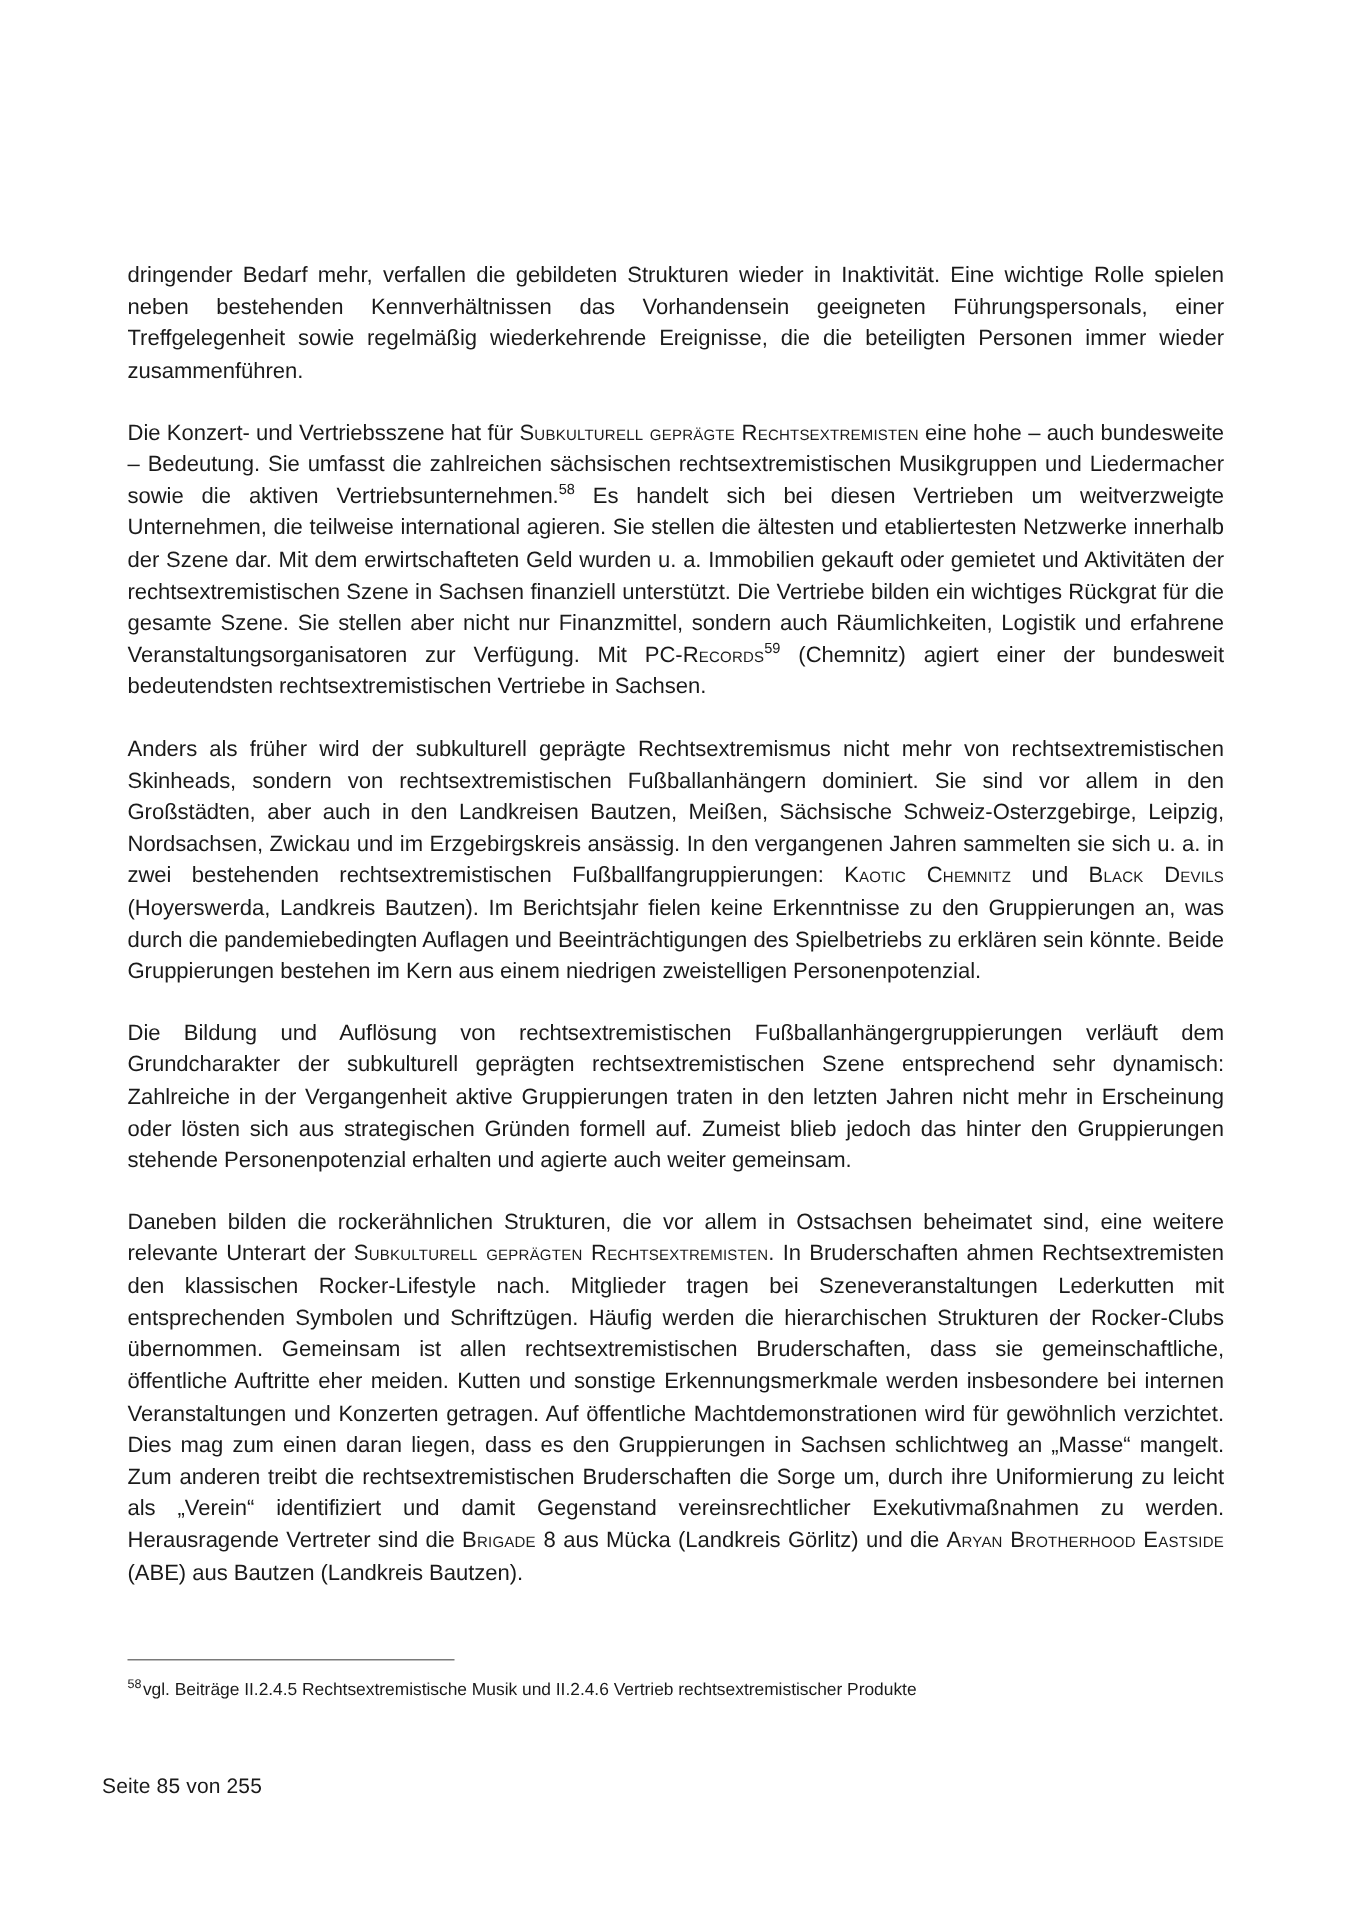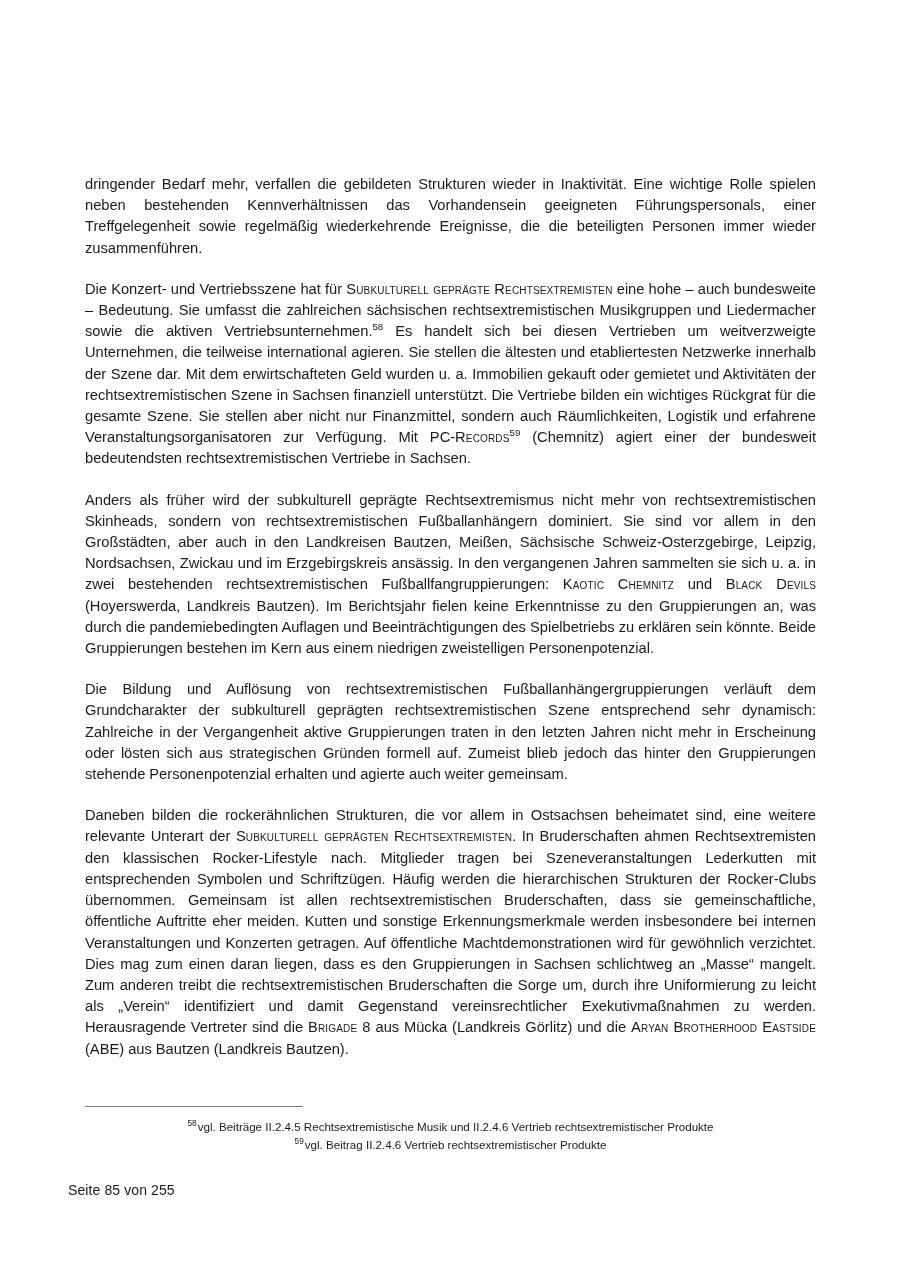--- a/index.html
+++ b/index.html
@@ -59,21 +59,21 @@
   .fn-rule {
     width: 218px;
     height: 1px;
     background: #7a7a7a;
     margin: 0 0 11px 0;
   }
   .fn {
     font-size: 11.6px;
     line-height: 18px;
     margin: 0;
-    text-align: center;
+    text-align: left;
     letter-spacing: -0.01px;
   }
   .fn sup {
     font-size: 0.72em;
     margin-right: 1px;
   }
   .page-footer {
     position: absolute;
     left: 68px;
     top: 1180px;
@@ -99,16 +99,15 @@
 
     <p class="para"><span>Daneben bilden die rockerähnlichen Strukturen, die vor allem in Ostsachsen beheimatet sind, eine weitere relevante Unterart der </span><span class="sc">Subkulturell geprägten Rechtsextremisten</span><span>. In Bruderschaften ahmen Rechtsextremisten den klassischen Rocker-Lifestyle nach. Mitglieder tragen bei Szeneveranstaltungen Lederkutten mit entsprechenden Symbolen und Schriftzügen. Häufig werden die hierarchischen Strukturen der Rocker-Clubs übernommen. Gemeinsam ist allen rechtsextremistischen Bruderschaften, dass sie gemeinschaftliche, öffentliche Auftritte eher meiden. Kutten und sonstige Erkennungsmerkmale werden insbesondere bei internen Veranstaltungen und Konzerten getragen. Auf öffentliche Machtdemonstrationen wird für gewöhnlich verzichtet. Dies mag zum einen daran liegen, dass es den Gruppierungen in Sachsen schlichtweg an „Masse“ mangelt. Zum anderen treibt die rechtsextremistischen Bruderschaften die Sorge um, durch ihre Uniformierung zu leicht als „Verein“ identifiziert und damit Gegenstand vereinsrechtlicher Exekutivmaßnahmen zu werden. Herausragende Vertreter sind die </span><span class="sc">Brigade 8</span><span> aus Mücka (Landkreis Görlitz) und die </span><span class="sc">Aryan Brotherhood Eastside</span><span> (ABE) aus Bautzen (Landkreis Bautzen).</span></p>
 
   </div>
 
 </div>
 
 <div class="footnotes">
   <div class="fn-rule"></div>
   <p class="fn"><sup>58</sup><span>vgl. Beiträge II.2.4.5 Rechtsextremistische Musik und II.2.4.6 Vertrieb rechtsextremistischer Produkte</span></p>
-  <p class="fn"><sup>59</sup><span>vgl. Beitrag II.2.4.6 Vertrieb rechtsextremistischer Produkte</span></p>
 </div>
 
 <div class="page-footer">Seite 85 von 255</div>
 
 </body></html>

